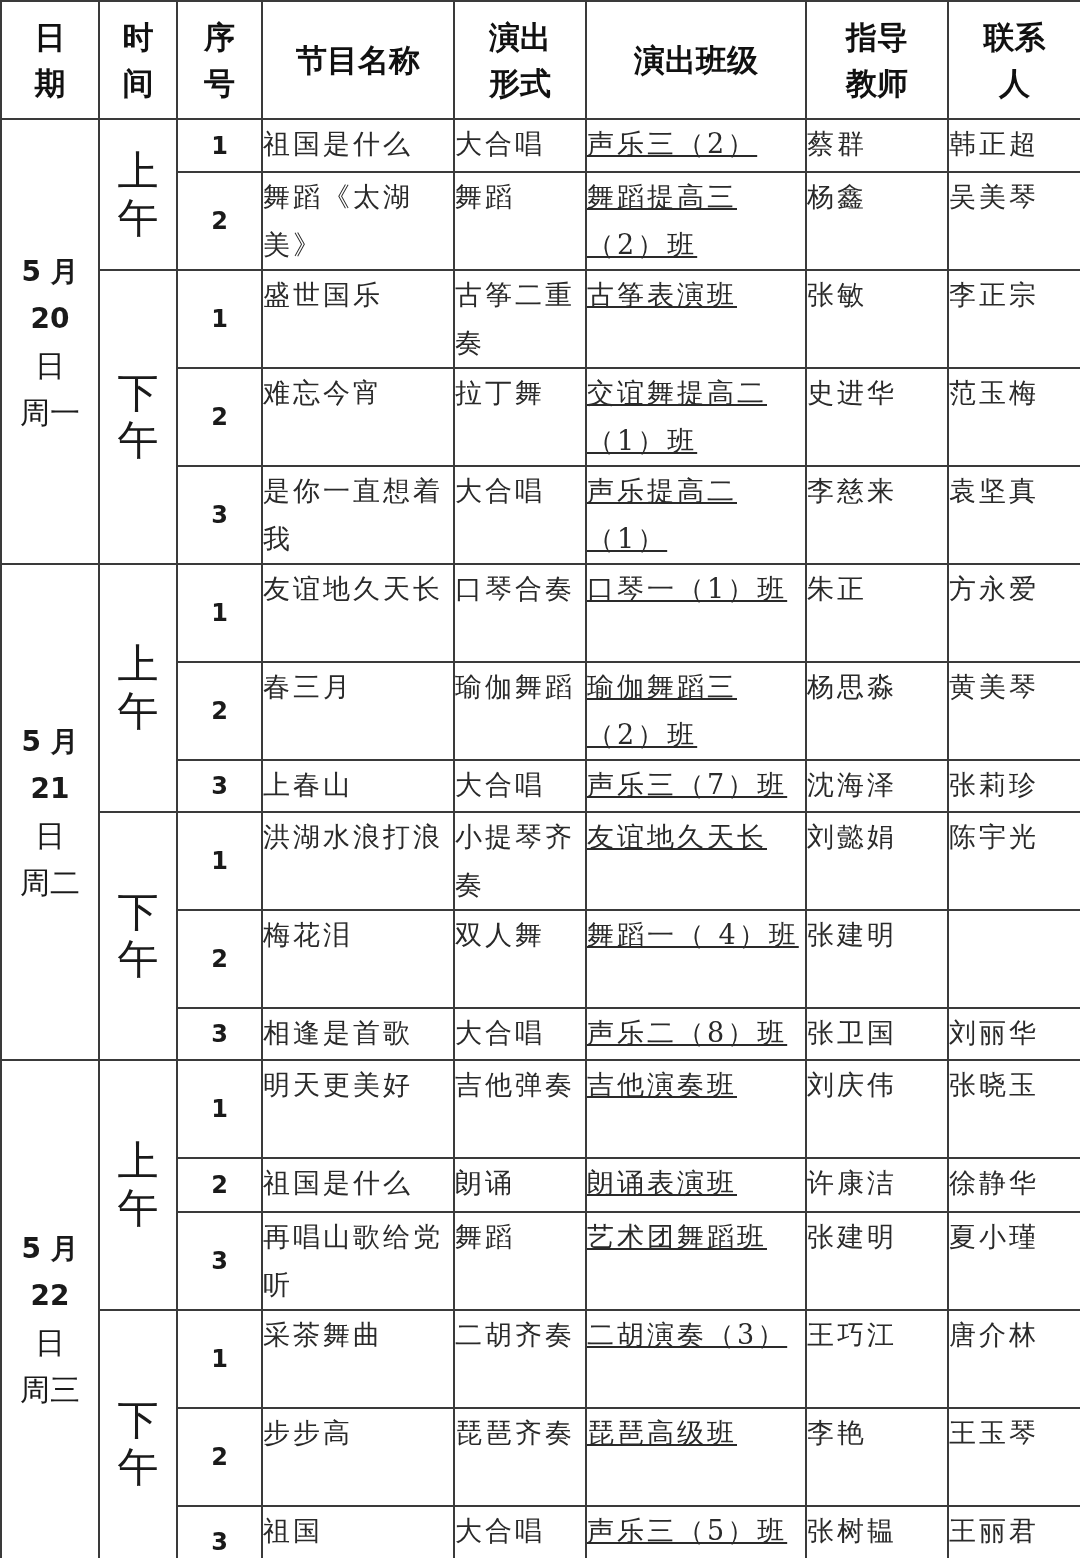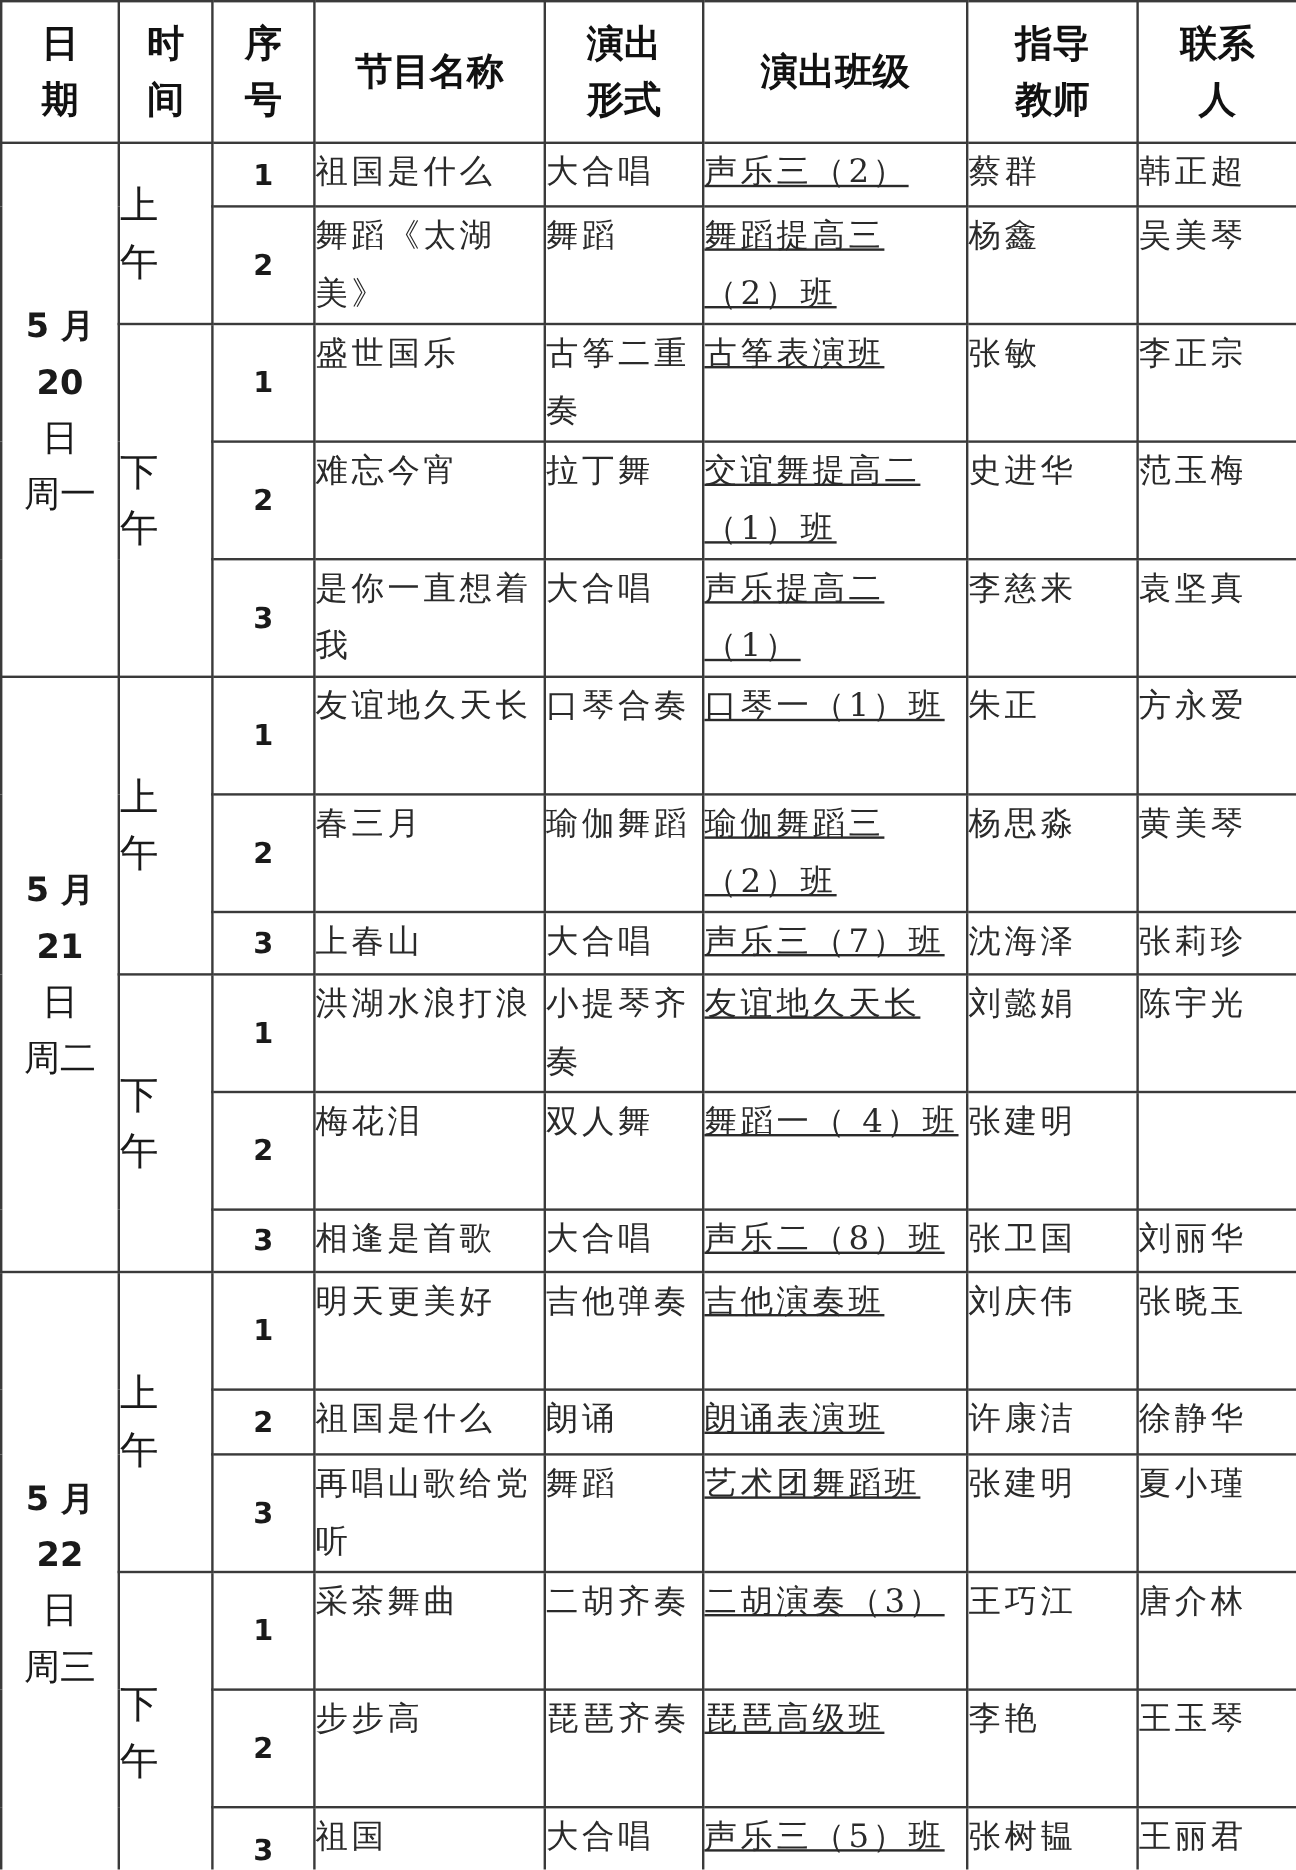--- a/index.html
+++ b/index.html
@@ -33,22 +33,23 @@
     font-weight: bold;
     font-size: 28px;
     line-height: 47px;
     text-align: center;
     vertical-align: middle;
   }
   td.date .d-line { display: block; }
   td.date .d-line.weekday { font-weight: normal; font-size: 30px; }
   td.period {
     font-family: "DejaVu Sans", "Liberation Sans", sans-serif;
-    font-size: 32px;
+    font-size: 41px;
     line-height: 47px;
+    text-align: center;
     vertical-align: middle;
   }
   td.period span { display: inline-block; width: 1.1em; word-break: break-all; }
   td.seq {
     font-family: "DejaVu Sans", "Liberation Sans", sans-serif;
     font-weight: bold;
     font-size: 24px;
     text-align: center;
     vertical-align: middle;
   }

